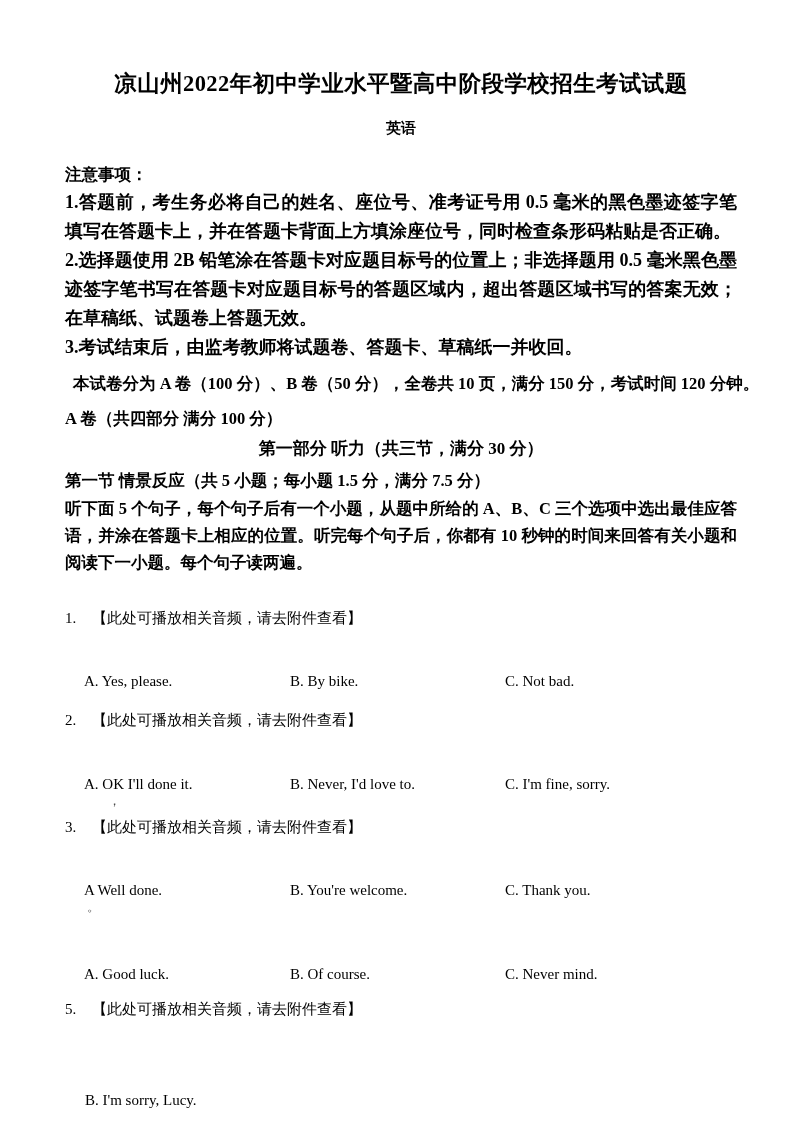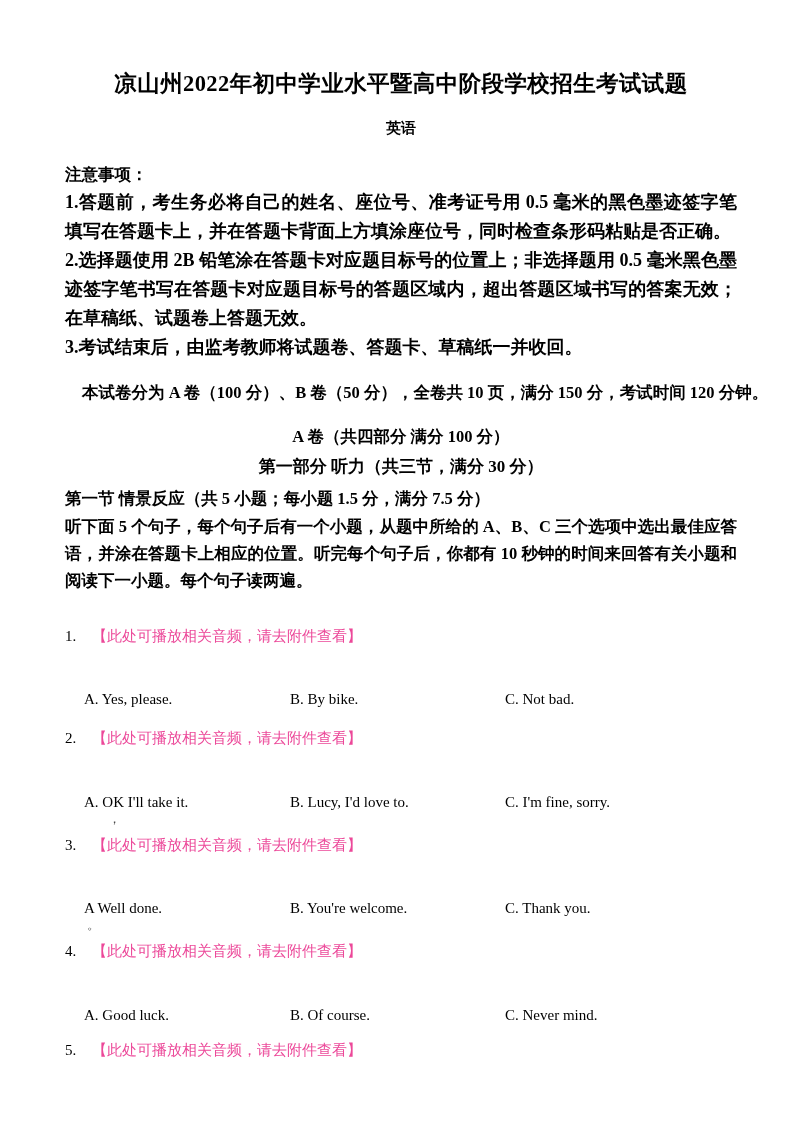--- a/index.html
+++ b/index.html
@@ -57,28 +57,28 @@
     font-weight: bold;
     font-size: 18px;
     margin: 0;
     line-height: 1.62;
     text-align: justify;
     text-justify: inter-ideograph;
   }
   .paper-info {
     font-weight: bold;
     font-size: 16.5px;
-    margin: 17px;
+    margin: 8px;
     line-height: 1.62;
     white-space: nowrap;
   }
 
   
   .center-heading {
-    text-align: center;
+    text-align: left;
     font-weight: bold;
     font-size: 16.5px;
     margin: 0;
     line-height: 1.72;
   }
   .center-heading-2 {
     text-align: center;
     font-weight: bold;
     font-size: 17px;
     margin: 0;
@@ -112,21 +112,21 @@
     line-height: 1.5;
     white-space: nowrap;
   }
   .q-num {
     display: inline-block;
     width: 27px;
     font-size: 15px;
   }
   .q-audio {
     font-size: 15px;
-    color: #ec4899;
+    color: #000000;
   }
   .options-row {
     position: relative;
     height: 22px;
     font-size: 15px;
     white-space: nowrap;
   }
   .opt {
     position: absolute;
     top: 0;
@@ -192,46 +192,43 @@
       </div>
     </div>
 
     <div style="height:14px"></div>
     <div class="question-block">
       <p class="q-line">
         <span class="q-num">2.</span><span class="q-audio">【此处可播放相关音频，请去附件查看】</span>
       </p>
       <div class="spacer-md"></div>
       <div class="options-row">
-        <span class="opt opt-a">A. OK   I'll take it.</span>
+        <span class="opt opt-a">A. OK   I'll done it.</span>
         <span class="stray-mark" style="left:43px; top:18px;">，</span>
-        <span class="opt opt-b">B. Lucy, I'd love to.</span>
+        <span class="opt opt-b">B. Never, I'd love to.</span>
         <span class="opt opt-c">C. I'm fine, sorry.</span>
       </div>
     </div>
 
     <div style="height:18px"></div>
     <div class="question-block">
       <p class="q-line">
         <span class="q-num">3.</span><span class="q-audio">【此处可播放相关音频，请去附件查看】</span>
       </p>
       <div class="spacer-md"></div>
       <div class="options-row">
         <span class="opt opt-a">A  Well done.</span>
         <span class="stray-mark" style="left:22px; top:18px;">。</span>
         <span class="opt opt-b">B. You're welcome.</span>
         <span class="opt opt-c">C. Thank you.</span>
       </div>
     </div>
 
     <div style="height:18px"></div>
     <div class="question-block">
-      <p class="q-line">
-        <span class="q-num">4.</span><span class="q-audio">【此处可播放相关音频，请去附件查看】</span>
-      </p>
       <div class="spacer-md"></div>
       <div class="options-row">
         <span class="opt opt-a">A. Good luck.</span>
         <span class="opt opt-b">B. Of course.</span>
         <span class="opt opt-c">C. Never mind.</span>
       </div>
     </div>
 
     <div style="height:10px"></div>
     <div class="question-block">

